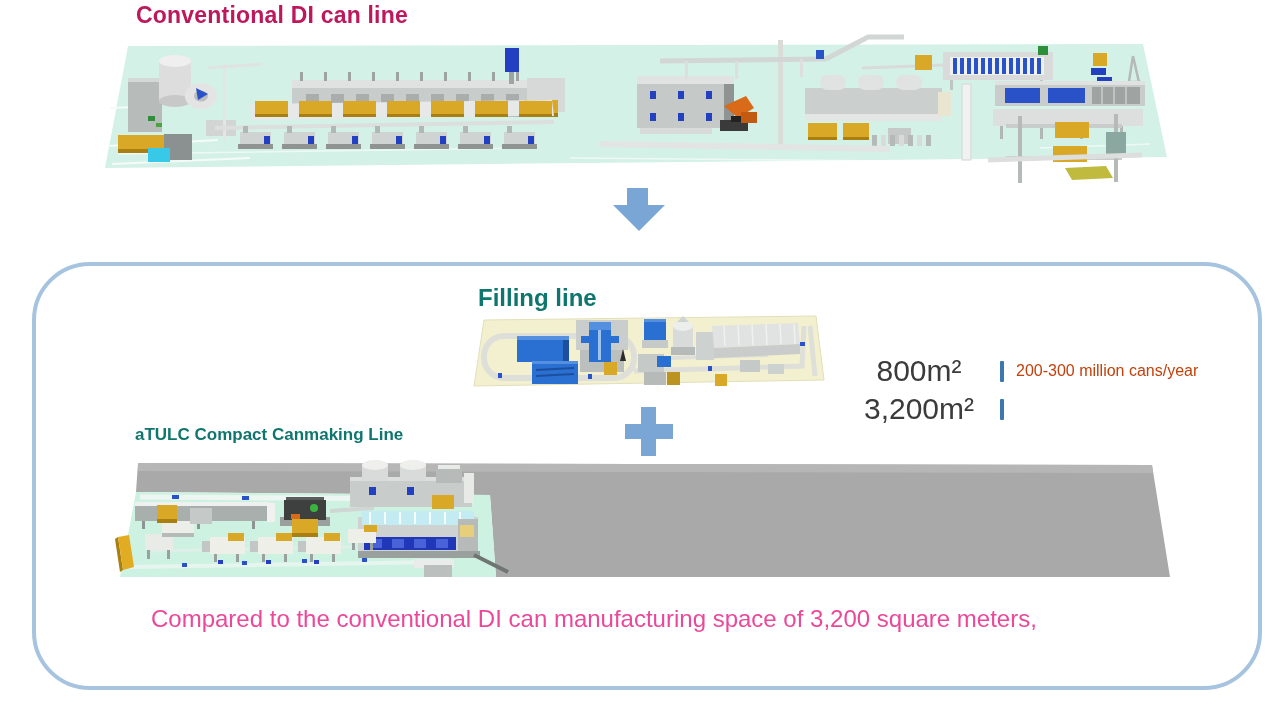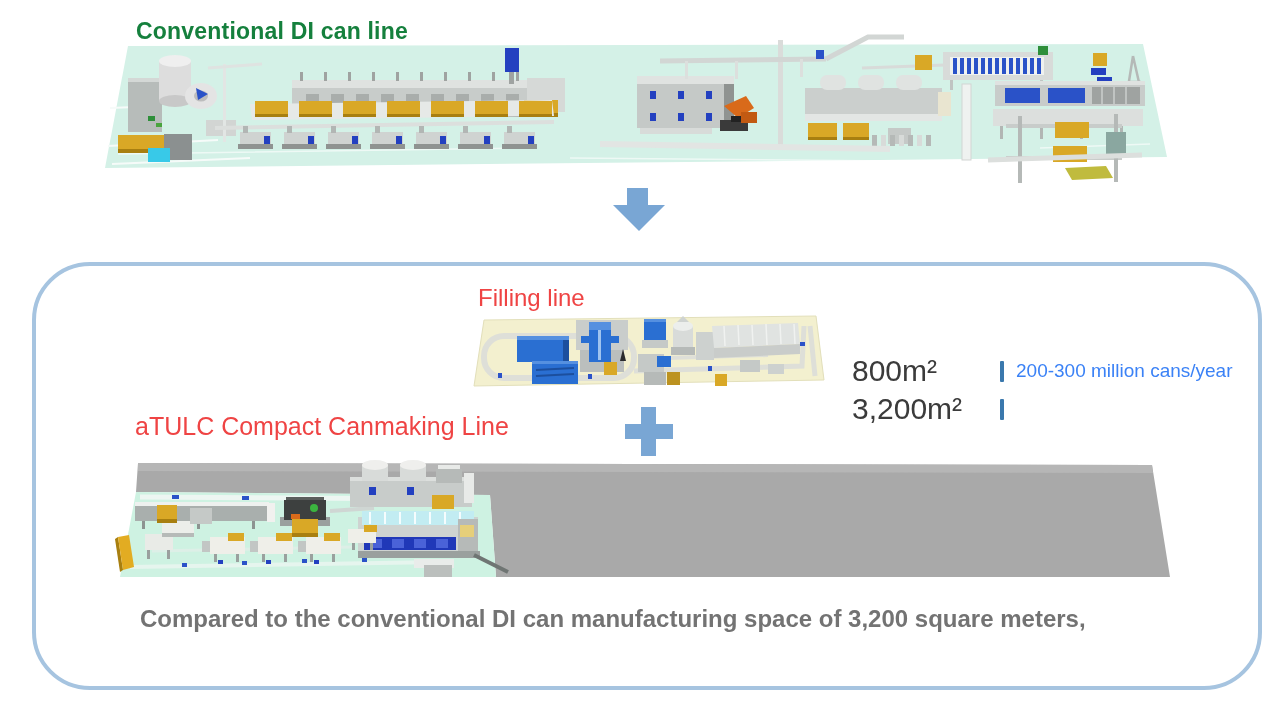--- a/index.html
+++ b/index.html
@@ -1,30 +1,30 @@
 <!DOCTYPE html>
 <html><head>
 <meta charset="utf-8">
 <style>
   html,body{margin:0;padding:0}
   body{width:1280px;height:720px;position:relative;background:#ffffff;overflow:hidden;
        font-family:"Liberation Sans",sans-serif;}
   .abs{position:absolute}
-  .title{left:136px;top:18px;font-size:23px;font-weight:bold;color:#15803d;letter-spacing:.2px}
+  .title{left:136px;top:2px;font-size:23px;font-weight:bold;color:#be185d;letter-spacing:.2px}
   .panel{left:32px;top:262px;width:1222px;height:420px;border:4px solid #a6c4e0;border-radius:58px;background:#fff}
-  .label-blue{color:#ef4444;font-weight:normal;font-size:24px;white-space:nowrap}
+  .label-blue{color:#0f766e;font-weight:bold;font-size:24px;white-space:nowrap}
   .filling-label{left:478px;top:284px}
-  .atulc-label{left:135px;top:412px;font-size:25px}
+  .atulc-label{left:135px;top:425px;font-size:17px}
   .stats{left:852px;top:352px}
   .stat-row{display:flex;align-items:center;height:38px}
   .stat-row + .stat-row{margin-top:0}
-  .stat-area{width:134px;text-align:left;font-size:30px;color:#3b3b3b;white-space:nowrap}
+  .stat-area{width:134px;text-align:center;font-size:30px;color:#3b3b3b;white-space:nowrap}
   .stat-div{width:4px;height:21px;background:#3a78ad;margin:0 12px 0 14px;border-radius:1px;flex:0 0 auto}
-  .stat-cap{font-size:19px;color:#3b82f6;white-space:nowrap}
-  .note{left:140px;top:604px;font-size:24px;font-weight:bold;color:#737373;line-height:30px;white-space:nowrap}
+  .stat-cap{font-size:16px;color:#c2410c;white-space:nowrap}
+  .note{left:151px;top:604px;font-size:24px;font-weight:normal;color:#ec4899;line-height:30px;white-space:nowrap}
   .note .l2{padding-left:8px}
   svg{display:block}
 </style>
 </head>
 <body>
 
 <div class="abs title">Conventional DI can line</div>
 
 <svg class="abs" style="left:100px;top:28px" width="1075" height="155" viewBox="0 0 1075 155">
   <g>

